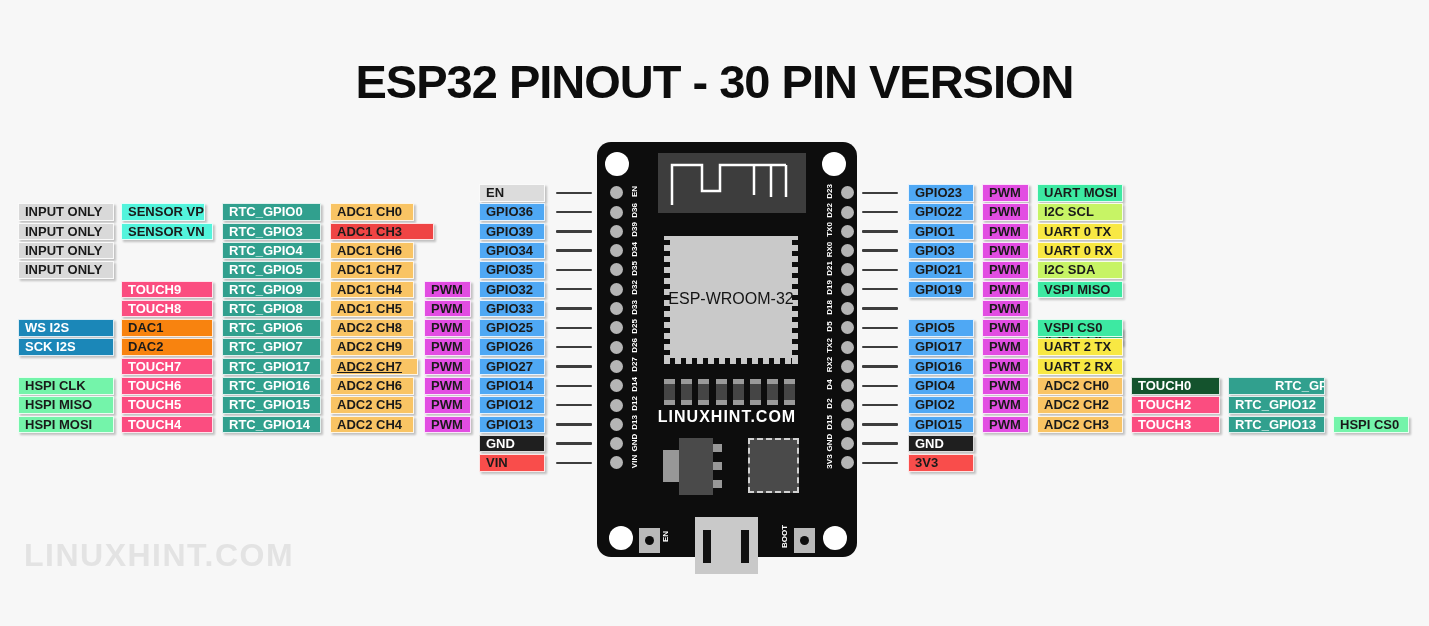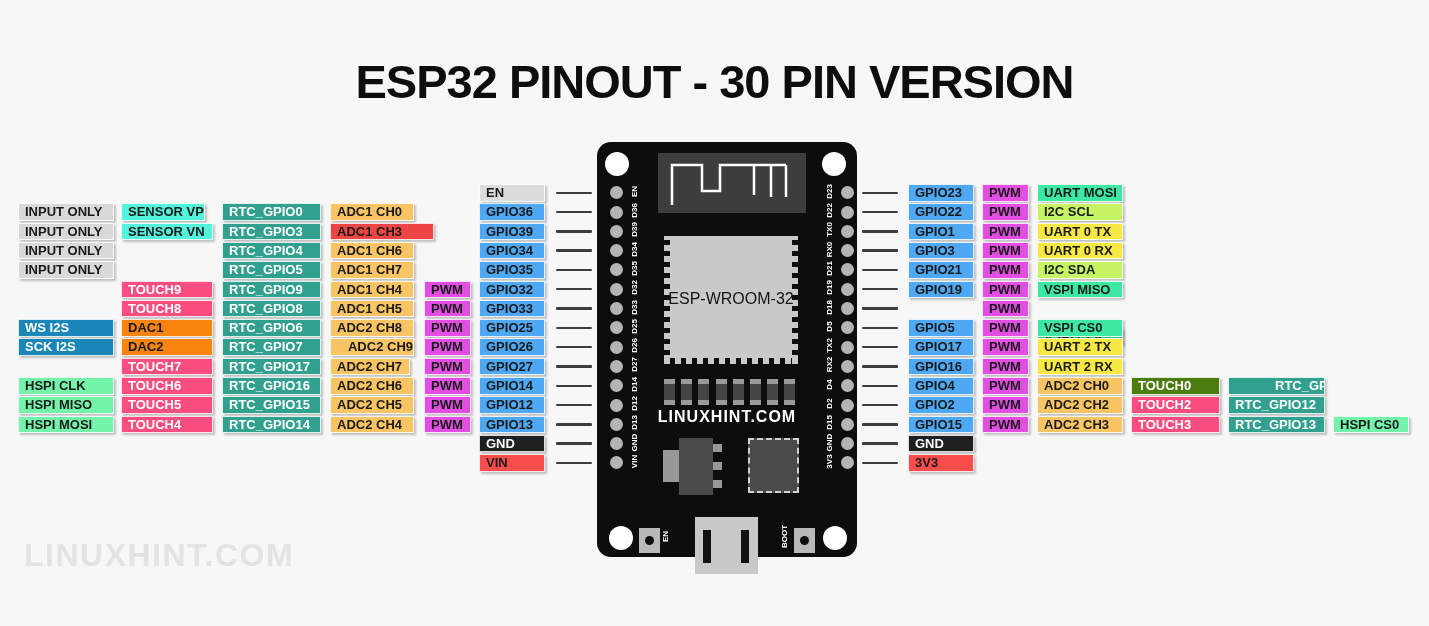--- a/index.html
+++ b/index.html
@@ -143,27 +143,27 @@
       <div class="pin-label" style="left: 18px; top: 319.1px; width: 96px; background: rgb(27, 135, 184); color: rgb(255, 255, 255);">WS I2S</div>
       <div class="pin-label" style="left: 121px; top: 319.1px; width: 92px; background: rgb(248, 131, 15); color: rgb(26, 26, 26);">DAC1</div>
       <div class="pin-label" style="left: 222px; top: 319.1px; width: 99px; background: rgb(49, 160, 142); color: rgb(255, 255, 255);">RTC_GPIO6</div>
       <div class="pin-label" style="left: 330px; top: 319.1px; width: 84px; background: rgb(249, 196, 100); color: rgb(26, 26, 26);">ADC2 CH8</div>
       <div class="pin-label" style="left: 424px; top: 319.1px; width: 47px; background: rgb(226, 77, 226); color: rgb(26, 26, 26);">PWM</div>
       <div class="pin-label" style="left: 479px; top: 319.1px; width: 66px; background: rgb(79, 168, 244); color: rgb(26, 26, 26);">GPIO25</div>
       <div class="conn-line" style="left: 556px; top: 345.95px; width: 36px;"></div>
       <div class="pin-label" style="left: 18px; top: 338.4px; width: 96px; background: rgb(27, 135, 184); color: rgb(255, 255, 255);">SCK I2S</div>
       <div class="pin-label" style="left: 121px; top: 338.4px; width: 92px; background: rgb(248, 131, 15); color: rgb(26, 26, 26);">DAC2</div>
       <div class="pin-label" style="left: 222px; top: 338.4px; width: 99px; background: rgb(49, 160, 142); color: rgb(255, 255, 255);">RTC_GPIO7</div>
-      <div class="pin-label" style="left: 330px; top: 338.4px; width: 84px; background: rgb(249, 196, 100); color: rgb(26, 26, 26); text-align: right;">ADC2 CH9</div>
+      <div class="pin-label" style="left: 330px; top: 338.4px; width: 84px; background: rgb(249, 196, 100); color: rgb(26, 26, 26);">ADC2 CH9</div>
       <div class="pin-label" style="left: 424px; top: 338.4px; width: 47px; background: rgb(226, 77, 226); color: rgb(26, 26, 26);">PWM</div>
       <div class="pin-label" style="left: 479px; top: 338.4px; width: 66px; background: rgb(79, 168, 244); color: rgb(26, 26, 26);">GPIO26</div>
       <div class="conn-line" style="left: 556px; top: 365.25px; width: 36px;"></div>
       <div class="pin-label" style="left: 121px; top: 357.7px; width: 92px; background: rgb(251, 77, 128); color: rgb(255, 255, 255);">TOUCH7</div>
       <div class="pin-label" style="left: 222px; top: 357.7px; width: 99px; background: rgb(49, 160, 142); color: rgb(255, 255, 255);">RTC_GPIO17</div>
-      <div class="pin-label" style="left: 330px; top: 357.7px; width: 80px; background: rgb(249, 196, 100); color: rgb(26, 26, 26);">ADC2 CH7</div>
+      <div class="pin-label" style="left: 330px; top: 357.7px; width: 88px; background: rgb(249, 196, 100); color: rgb(26, 26, 26); text-decoration: underline;">ADC2 CH7</div>
       <div class="pin-label" style="left: 424px; top: 357.7px; width: 47px; background: rgb(226, 77, 226); color: rgb(26, 26, 26);">PWM</div>
       <div class="pin-label" style="left: 479px; top: 357.7px; width: 66px; background: rgb(79, 168, 244); color: rgb(26, 26, 26);">GPIO27</div>
       <div class="conn-line" style="left: 556px; top: 384.55px; width: 36px;"></div>
       <div class="pin-label" style="left: 18px; top: 377px; width: 96px; background: rgb(116, 244, 170); color: rgb(26, 26, 26);">HSPI CLK</div>
       <div class="pin-label" style="left: 121px; top: 377px; width: 92px; background: rgb(251, 77, 128); color: rgb(255, 255, 255);">TOUCH6</div>
       <div class="pin-label" style="left: 222px; top: 377px; width: 99px; background: rgb(49, 160, 142); color: rgb(255, 255, 255);">RTC_GPIO16</div>
       <div class="pin-label" style="left: 330px; top: 377px; width: 84px; background: rgb(249, 196, 100); color: rgb(26, 26, 26);">ADC2 CH6</div>
       <div class="pin-label" style="left: 424px; top: 377px; width: 47px; background: rgb(226, 77, 226); color: rgb(26, 26, 26);">PWM</div>
       <div class="pin-label" style="left: 479px; top: 377px; width: 66px; background: rgb(79, 168, 244); color: rgb(26, 26, 26);">GPIO14</div>
       <div class="conn-line" style="left: 556px; top: 403.85px; width: 36px;"></div>
@@ -221,21 +221,21 @@
       <div class="pin-label" style="left: 982px; top: 338.4px; width: 47px; background: rgb(226, 77, 226); color: rgb(26, 26, 26);">PWM</div>
       <div class="pin-label" style="left: 1037px; top: 338.4px; width: 86px; background: rgb(248, 232, 67); color: rgb(26, 26, 26);">UART 2 TX</div>
       <div class="conn-line" style="left: 862px; top: 365.25px; width: 36px;"></div>
       <div class="pin-label" style="left: 908px; top: 357.7px; width: 66px; background: rgb(79, 168, 244); color: rgb(26, 26, 26);">GPIO16</div>
       <div class="pin-label" style="left: 982px; top: 357.7px; width: 47px; background: rgb(226, 77, 226); color: rgb(26, 26, 26);">PWM</div>
       <div class="pin-label" style="left: 1037px; top: 357.7px; width: 86px; background: rgb(248, 232, 67); color: rgb(26, 26, 26);">UART 2 RX</div>
       <div class="conn-line" style="left: 862px; top: 384.55px; width: 36px;"></div>
       <div class="pin-label" style="left: 908px; top: 377px; width: 66px; background: rgb(79, 168, 244); color: rgb(26, 26, 26);">GPIO4</div>
       <div class="pin-label" style="left: 982px; top: 377px; width: 47px; background: rgb(226, 77, 226); color: rgb(26, 26, 26);">PWM</div>
       <div class="pin-label" style="left: 1037px; top: 377px; width: 86px; background: rgb(249, 196, 100); color: rgb(26, 26, 26);">ADC2 CH0</div>
-      <div class="pin-label" style="left: 1131px; top: 377px; width: 89px; background: #4d7c0f; color: rgb(255, 255, 255);">TOUCH0</div>
+      <div class="pin-label" style="left: 1131px; top: 377px; width: 89px; background: #14532d; color: rgb(255, 255, 255);">TOUCH0</div>
       <div class="pin-label" style="left: 1228px; top: 377px; width: 97px; background: rgb(49, 160, 142); color: rgb(255, 255, 255); padding-left: 46px;">RTC_GPIO10</div>
       <div class="conn-line" style="left: 862px; top: 403.85px; width: 36px;"></div>
       <div class="pin-label" style="left: 908px; top: 396.3px; width: 66px; background: rgb(79, 168, 244); color: rgb(26, 26, 26);">GPIO2</div>
       <div class="pin-label" style="left: 982px; top: 396.3px; width: 47px; background: rgb(226, 77, 226); color: rgb(26, 26, 26);">PWM</div>
       <div class="pin-label" style="left: 1037px; top: 396.3px; width: 86px; background: rgb(249, 196, 100); color: rgb(26, 26, 26);">ADC2 CH2</div>
       <div class="pin-label" style="left: 1131px; top: 396.3px; width: 89px; background: rgb(251, 77, 128); color: rgb(255, 255, 255);">TOUCH2</div>
       <div class="pin-label" style="left: 1228px; top: 396.3px; width: 97px; background: rgb(49, 160, 142); color: rgb(255, 255, 255);">RTC_GPIO12</div>
       <div class="conn-line" style="left: 862px; top: 423.15px; width: 36px;"></div>
       <div class="pin-label" style="left: 908px; top: 415.6px; width: 66px; background: rgb(79, 168, 244); color: rgb(26, 26, 26);">GPIO15</div>
       <div class="pin-label" style="left: 982px; top: 415.6px; width: 47px; background: rgb(226, 77, 226); color: rgb(26, 26, 26);">PWM</div>

